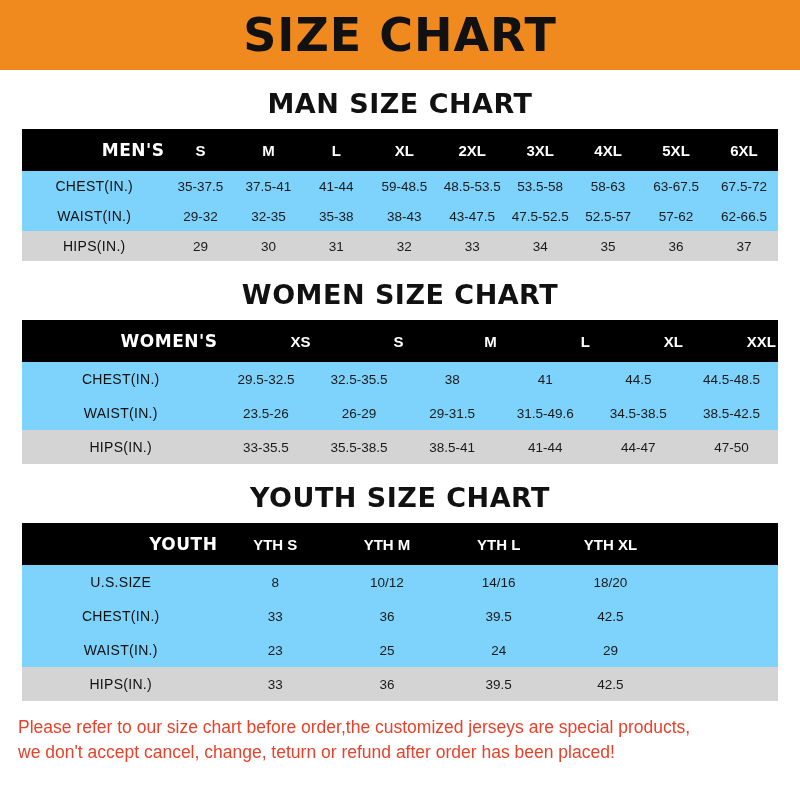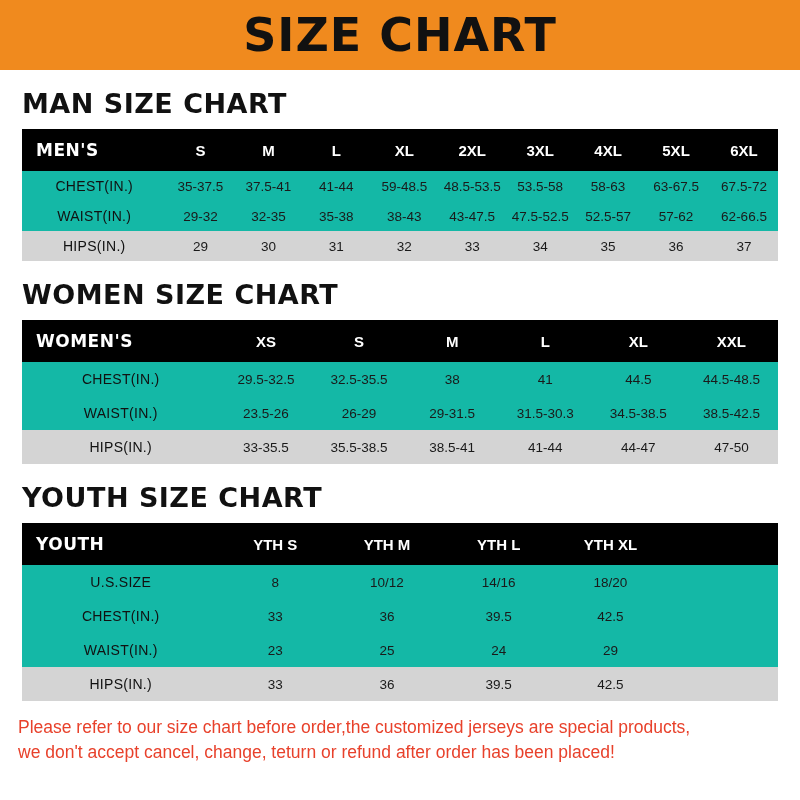--- a/index.html
+++ b/index.html
@@ -36,21 +36,21 @@
     font-size: 46px;
     letter-spacing: 1px;
     color: #111111;
     line-height: 1;
   }
   .content {
     padding: 0 22px;
     box-sizing: border-box;
   }
   .section-title {
-    text-align: left;
+    text-align: center;
     font-family: "DejaVu Sans", sans-serif;
     font-weight: bold;
     font-size: 27px;
     color: #111111;
     margin: 18px 0 10px 0;
     letter-spacing: 0.5px;
   }
   table.chart {
     width: 100%;
     border-collapse: collapse;
@@ -64,40 +64,40 @@
     font-family: "Liberation Sans", sans-serif;
   }
   table.chart thead th {
     background: #000000;
     color: #ffffff;
     font-size: 15px;
     font-weight: bold;
     padding: 11px 2px;
   }
   table.chart thead th.corner {
-    text-align: left;
+    text-align: right;
     padding-left: 14px;
     font-family: "DejaVu Sans", sans-serif;
     font-size: 17px;
     letter-spacing: 0.5px;
   }
   table.chart tbody td:first-child {
     text-align: center;
     font-size: 14px;
     color: #111;
     letter-spacing: 0.3px;
   }
-  tr.row-light td { background: #14b8a6; }
+  tr.row-light td { background: #7dd3fc; }
   tr.row-dark td { background: #d4d4d4; }
 
   
   .youth thead th { padding: 13px 2px; text-align: center; }
   .youth tbody td { padding: 9px 0; }
   .women tbody td { padding: 9px 2px; }
-  .women thead th { padding: 13px 2px; }
+  .women thead th { padding: 13px 2px; text-align: right; }
 
   .note {
     margin: 14px 22px 0 18px;
     color: #e8412b;
     font-size: 17.5px;
     line-height: 1.45;
     font-family: "Liberation Sans", sans-serif;
   }
   .note div { white-space: nowrap; }
 </style>
@@ -189,21 +189,21 @@
           <td>38</td>
           <td>41</td>
           <td>44.5</td>
           <td>44.5-48.5</td>
         </tr>
         <tr class="row-light">
           <td>WAIST(IN.)</td>
           <td>23.5-26</td>
           <td>26-29</td>
           <td>29-31.5</td>
-          <td>31.5-30.3</td>
+          <td>31.5-49.6</td>
           <td>34.5-38.5</td>
           <td>38.5-42.5</td>
         </tr>
         <tr class="row-dark">
           <td>HIPS(IN.)</td>
           <td>33-35.5</td>
           <td>35.5-38.5</td>
           <td>38.5-41</td>
           <td>41-44</td>
           <td>44-47</td>

